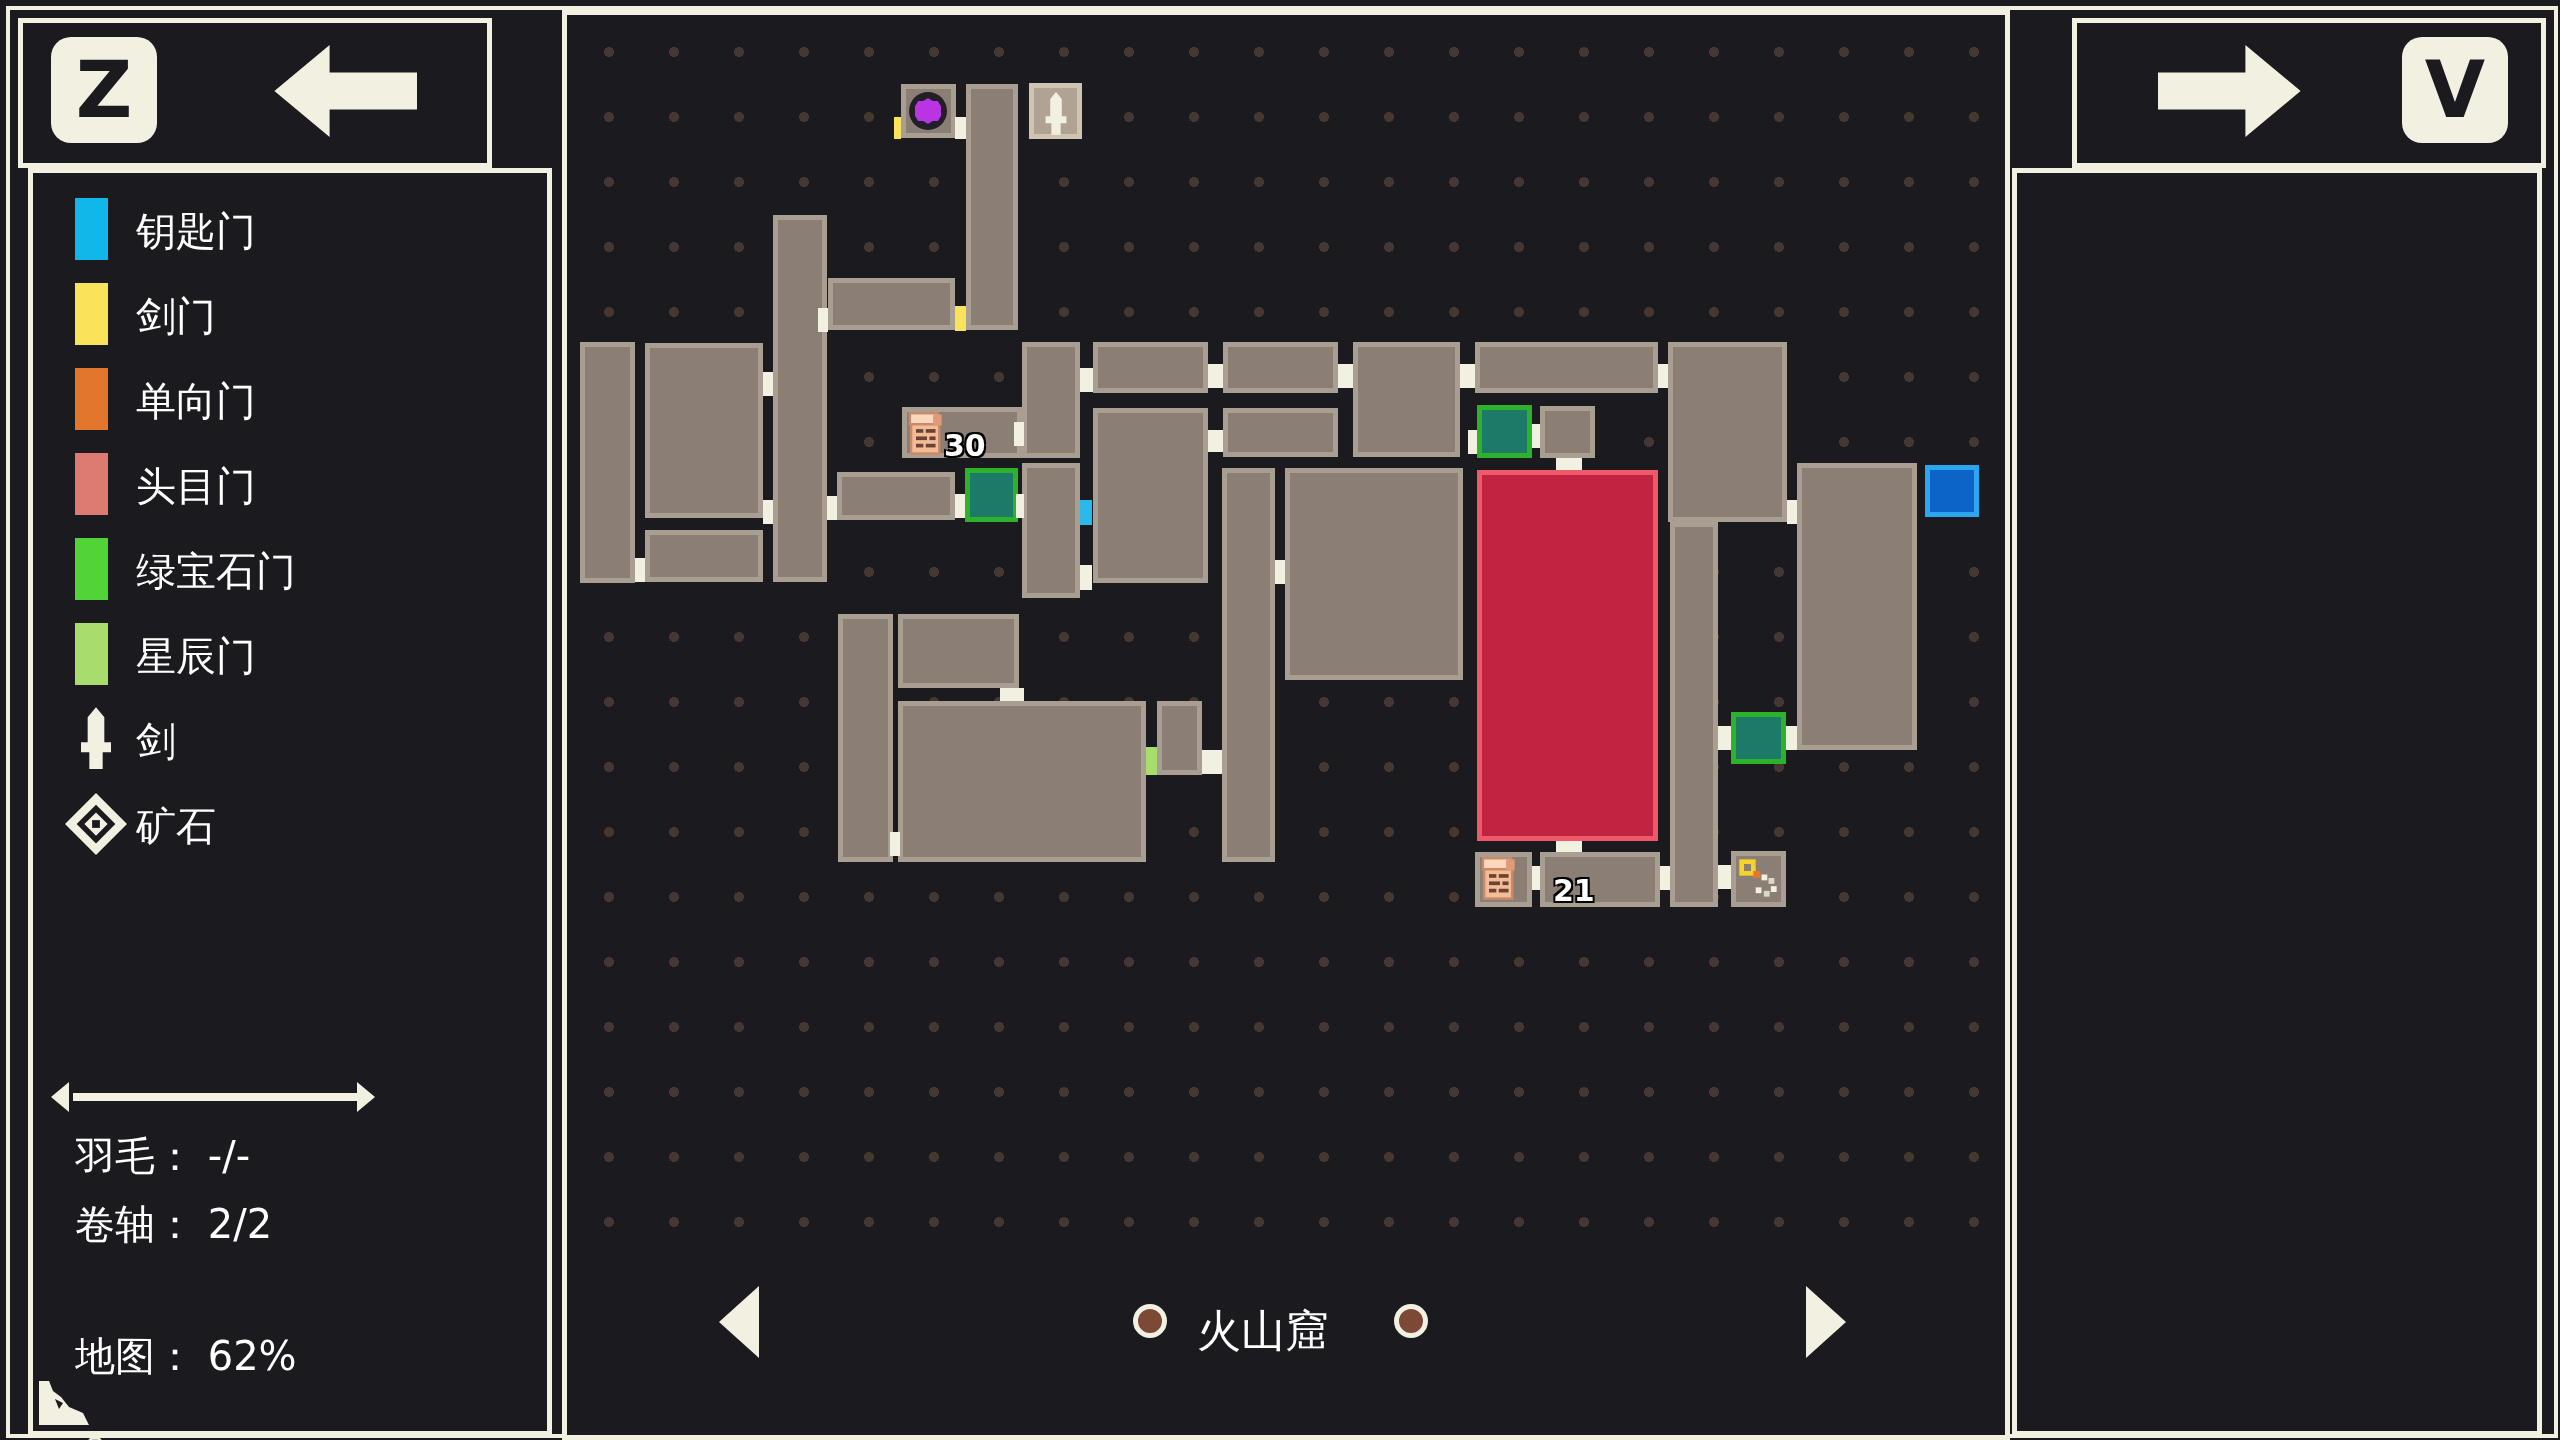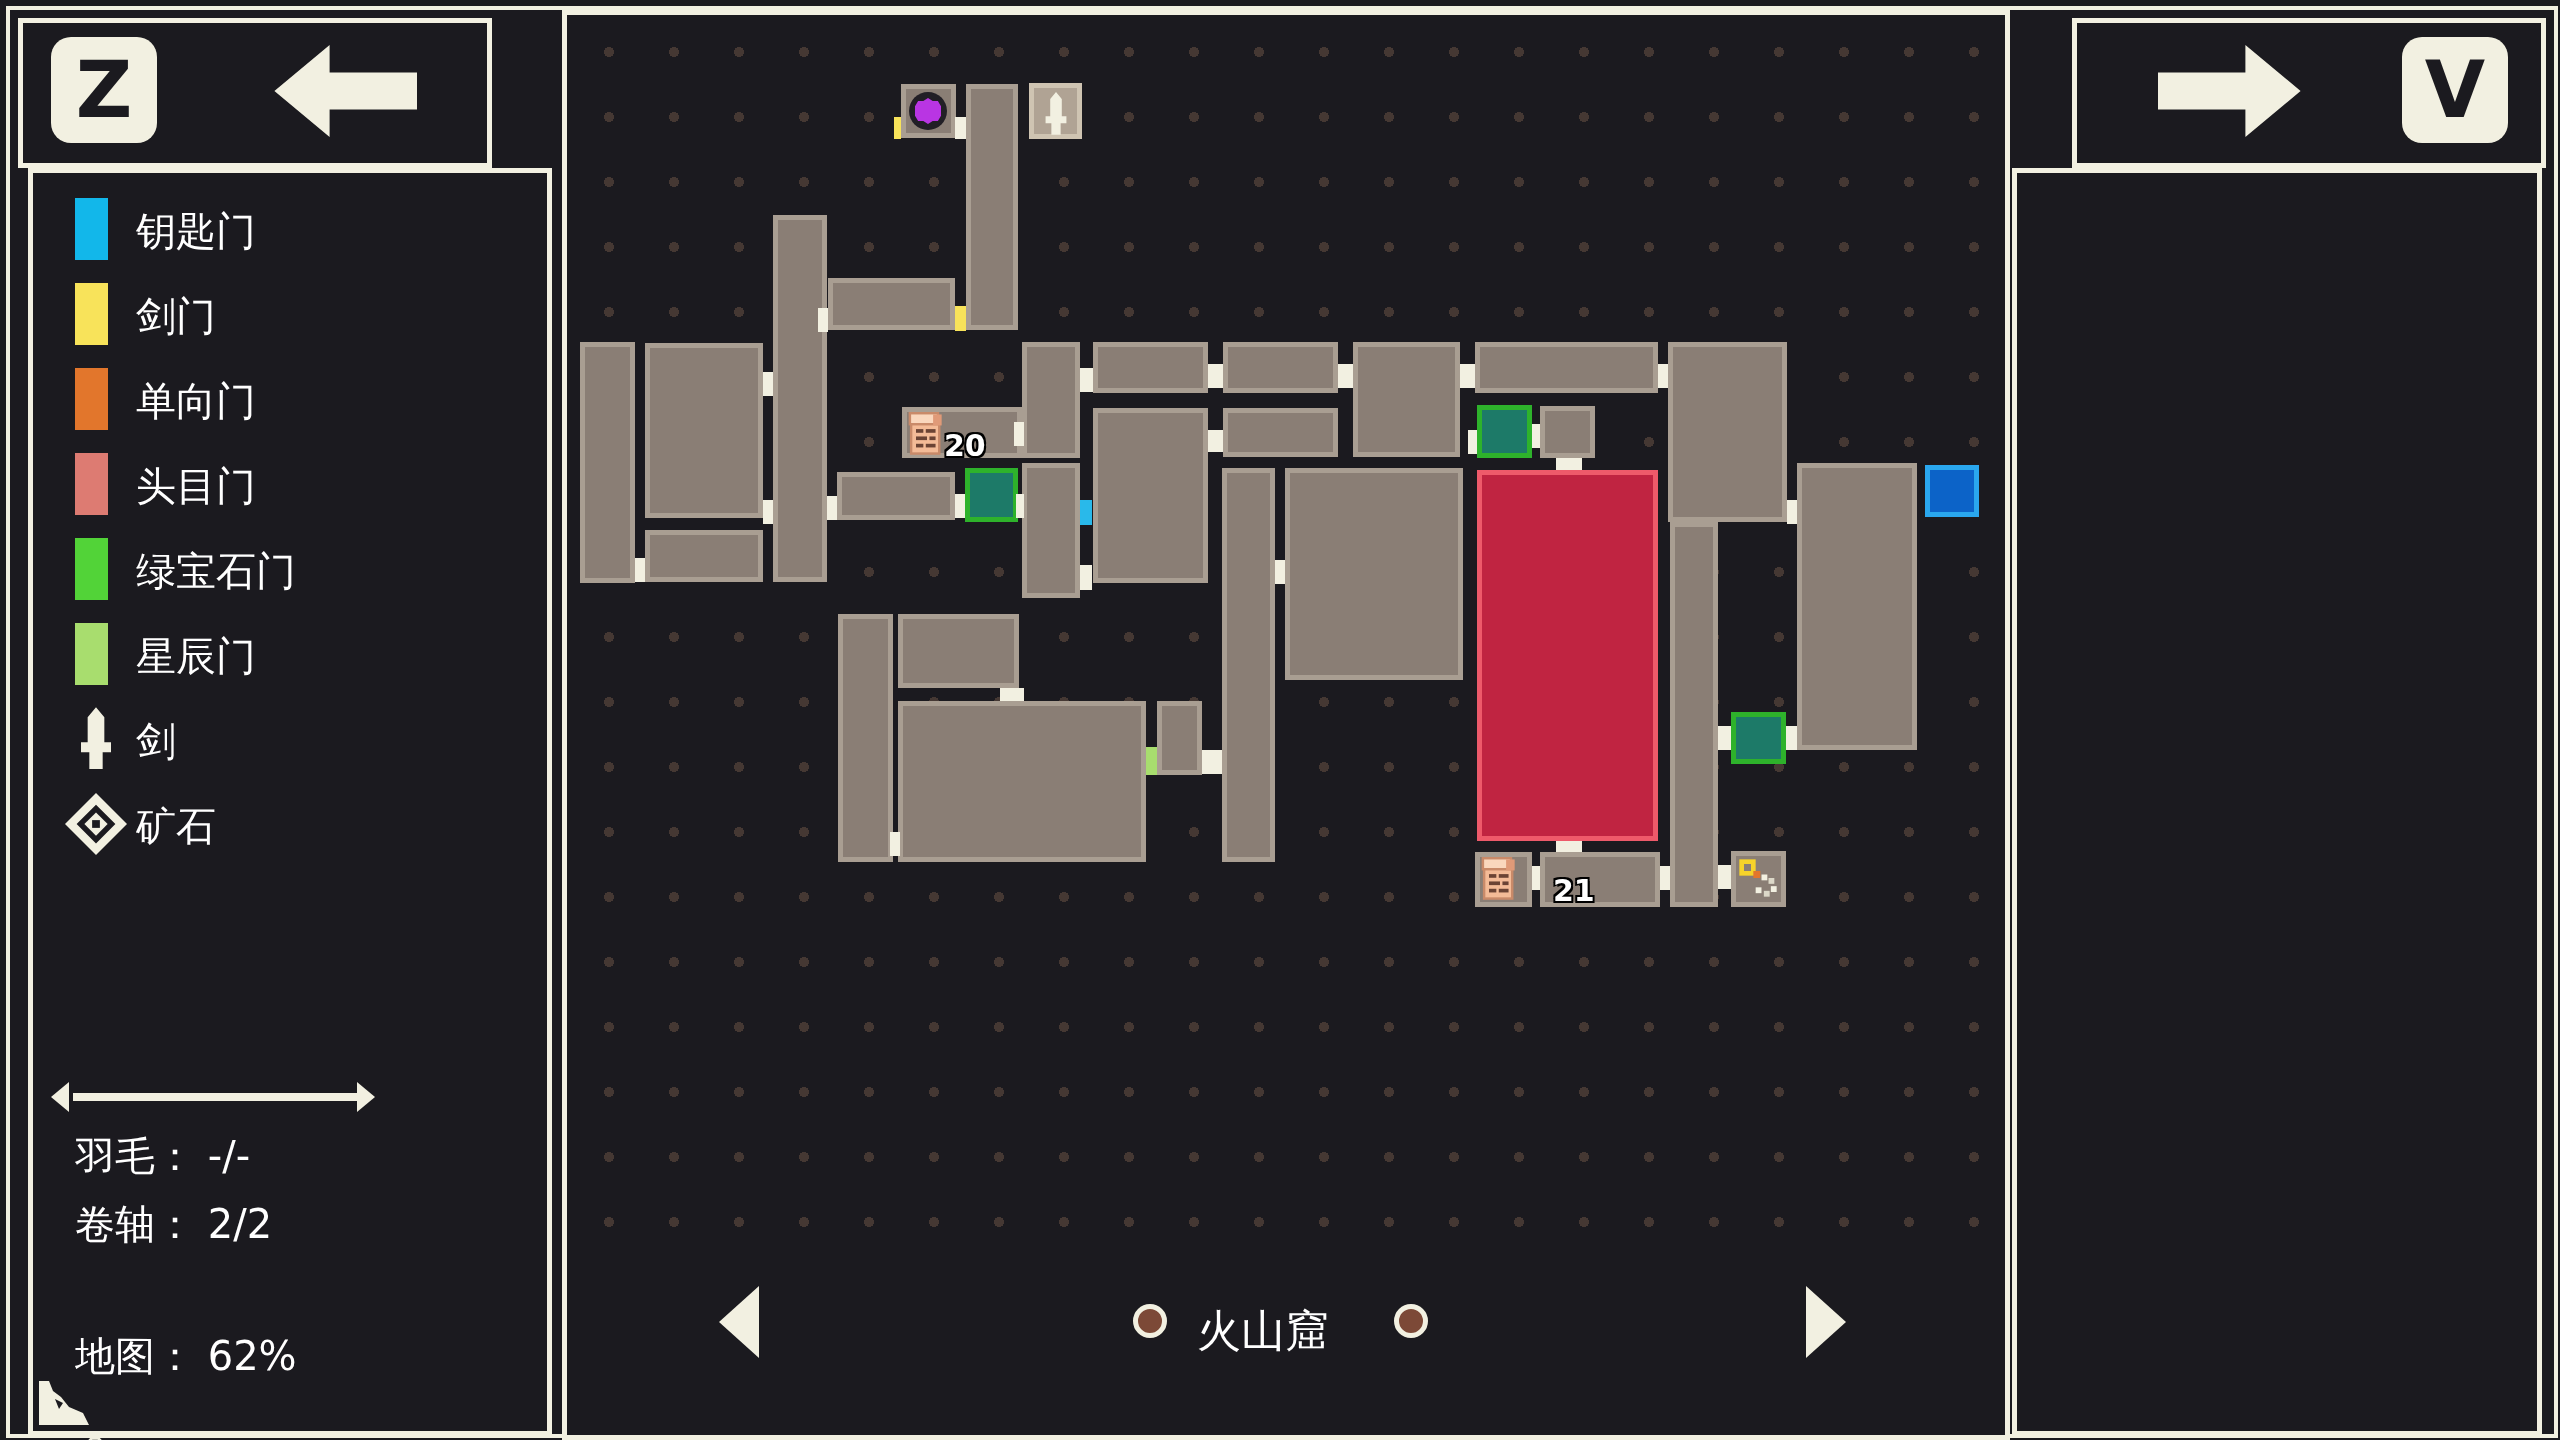--- a/index.html
+++ b/index.html
@@ -239,21 +239,21 @@
   <rect x="2" y="6" width="23" height="28" fill="#f4bb97" stroke="#c98a69" stroke-width="2"></rect>
   <rect x="1" y="1" width="23" height="9" fill="#fad7bd" stroke="#c98a69" stroke-width="2"></rect>
   <rect x="20" y="2" width="7" height="9" fill="#e09a78"></rect>
   <rect x="6" y="14" width="6" height="3" fill="#6b4334"></rect>
           <rect x="14" y="14" width="8" height="3" fill="#6b4334"></rect>
   <rect x="6" y="20" width="9" height="3" fill="#6b4334"></rect>
           <rect x="17" y="20" width="5" height="3" fill="#6b4334"></rect>
   <rect x="6" y="26" width="6" height="3" fill="#6b4334"></rect>
           <rect x="14" y="26" width="8" height="3" fill="#6b4334"></rect>
         </svg></div>
-      <div class="map-num" style="left: 944px; top: 428px;">20</div>
+      <div class="map-num" style="left: 944px; top: 428px;">30</div>
       <div style="position: absolute; left: 1481px; top: 857px;"><svg width="38" height="44" viewBox="0 0 30 36">
   <rect x="2" y="6" width="23" height="28" fill="#f4bb97" stroke="#c98a69" stroke-width="2"></rect>
   <rect x="1" y="1" width="23" height="9" fill="#fad7bd" stroke="#c98a69" stroke-width="2"></rect>
   <rect x="20" y="2" width="7" height="9" fill="#e09a78"></rect>
   <rect x="6" y="14" width="6" height="3" fill="#6b4334"></rect>
           <rect x="14" y="14" width="8" height="3" fill="#6b4334"></rect>
   <rect x="6" y="20" width="9" height="3" fill="#6b4334"></rect>
           <rect x="17" y="20" width="5" height="3" fill="#6b4334"></rect>
   <rect x="6" y="26" width="6" height="3" fill="#6b4334"></rect>
           <rect x="14" y="26" width="8" height="3" fill="#6b4334"></rect>

